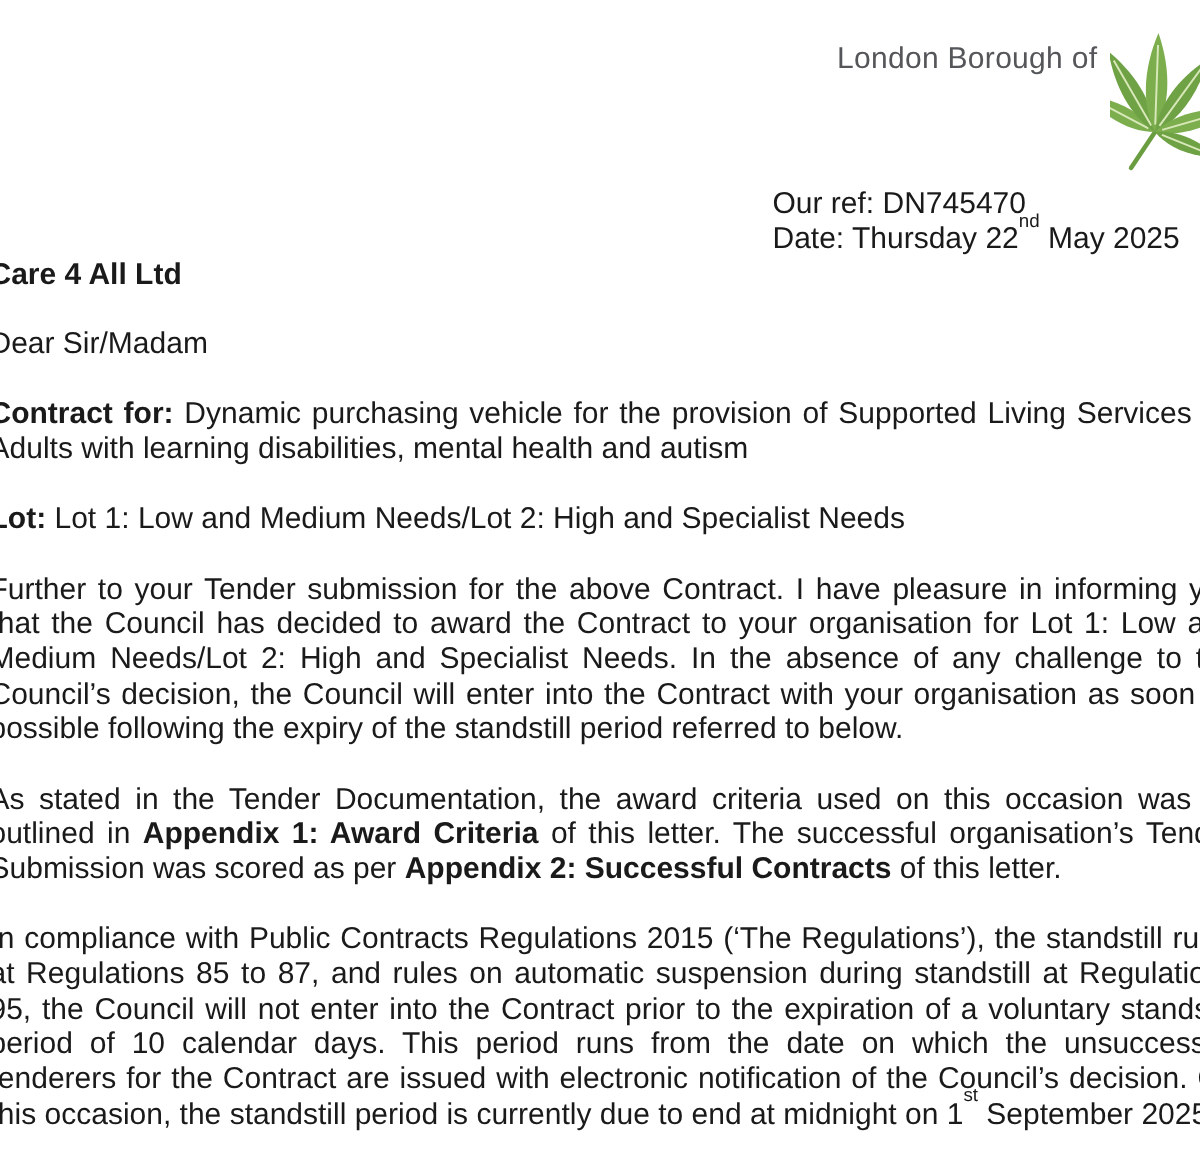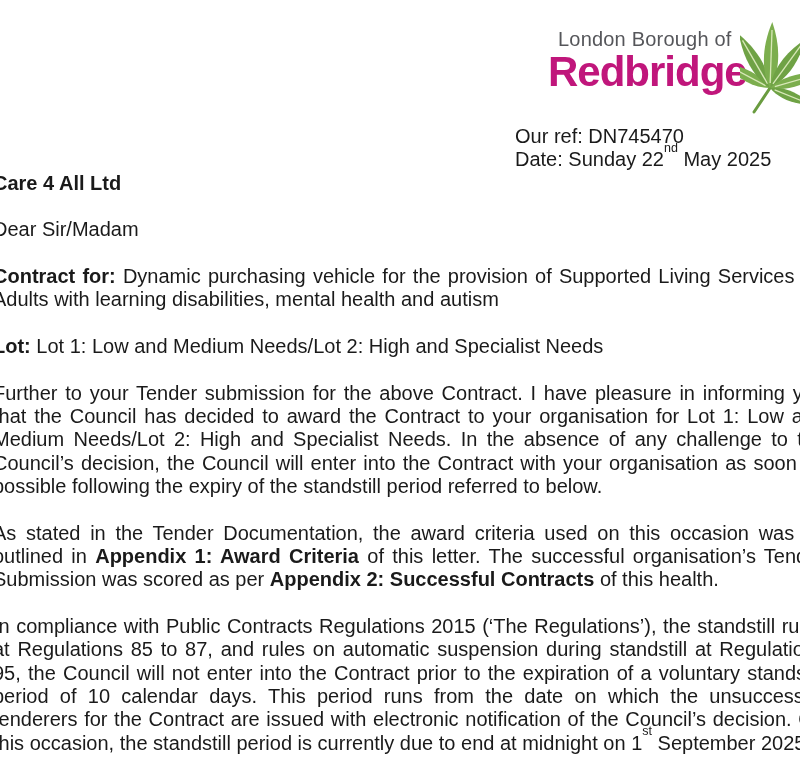--- a/index.html
+++ b/index.html
@@ -51,21 +51,20 @@
   }
   .leaf { position: absolute; left: 740px; top: 10px; }
 </style>
 </head>
 <body>
 
 <div class="page">
 
   <div class="logo">
     <div class="logo-top">London Borough of</div>
-    <div class="logo-name">Redbridge</div>
   </div>
 
   <svg class="leaf" width="100" height="108" viewBox="0 0 100 108" aria-hidden="true">
     <g>
 
       <path d="M30,78 L14,102" stroke="#6a9c40" stroke-width="3" fill="none" stroke-linecap="round"></path>
 
       <g transform="translate(30,78) rotate(-62)">
         <path d="M0,0 C7,-13 8,-32 0,-52 C-8,-32 -7,-13 0,0 Z" fill="#7cae4e"></path>
         <path d="M0,-5 L0,-46" stroke="#d8e8b8" stroke-width="1.3"></path>
@@ -88,39 +87,39 @@
       </g>
       <g transform="translate(30,78) rotate(112)">
         <path d="M0,0 C6,-11 7,-28 0,-44 C-7,-28 -6,-11 0,0 Z" fill="#6fa245"></path>
         <path d="M0,-5 L0,-38" stroke="#d8e8b8" stroke-width="1.3"></path>
       </g>
     </g>
   </svg>
 
   <div class="doc" id="doc">
       <div class="line ref"><span>Our ref: DN745470</span></div>
-      <div class="line ref"><span>Date: Sunday 22</span><sup class="s">nd</sup><span> May 2025</span></div>
+      <div class="line ref"><span>Date: Thursday 22</span><sup class="s">nd</sup><span> May 2025</span></div>
       <div class="line"><span class="b">Care 4 All Ltd</span></div>
       <div class="line">&nbsp;</div>
       <div class="line"><span>Dear Sir/Madam</span></div>
       <div class="line">&nbsp;</div>
       <div class="line j"><span class="b">Contract for:</span><span> Dynamic purchasing vehicle for the provision of Supported Living Services for</span></div>
       <div class="line"><span>Adults with learning disabilities, mental health and autism</span></div>
       <div class="line">&nbsp;</div>
       <div class="line"><span class="b">Lot:</span><span> Lot 1: Low and Medium Needs/Lot 2: High and Specialist Needs</span></div>
       <div class="line">&nbsp;</div>
       <div class="line j"><span>Further to your Tender submission for the above Contract. I have pleasure in informing you</span></div>
       <div class="line j"><span>that the Council has decided to award the Contract to your organisation for Lot 1: Low and</span></div>
       <div class="line j"><span>Medium Needs/Lot 2: High and Specialist Needs. In the absence of any challenge to the</span></div>
       <div class="line j"><span>Council’s decision, the Council will enter into the Contract with your organisation as soon as</span></div>
       <div class="line"><span>possible following the expiry of the standstill period referred to below.</span></div>
       <div class="line">&nbsp;</div>
       <div class="line j"><span>As stated in the Tender Documentation, the award criteria used on this occasion was as</span></div>
       <div class="line j"><span>outlined in </span><span class="b">Appendix 1: Award Criteria</span><span> of this letter. The successful organisation’s Tender</span></div>
-      <div class="line"><span>Submission was scored as per </span><span class="b">Appendix 2: Successful Contracts</span><span> of this health.</span></div>
+      <div class="line"><span>Submission was scored as per </span><span class="b">Appendix 2: Successful Contracts</span><span> of this letter.</span></div>
       <div class="line">&nbsp;</div>
       <div class="line j"><span>In compliance with Public Contracts Regulations 2015 (‘The Regulations’), the standstill rules</span></div>
       <div class="line j"><span>at Regulations 85 to 87, and rules on automatic suspension during standstill at Regulations</span></div>
       <div class="line j"><span>95, the Council will not enter into the Contract prior to the expiration of a voluntary standstill</span></div>
       <div class="line j"><span>period of 10 calendar days. This period runs from the date on which the unsuccessful</span></div>
       <div class="line j"><span>tenderers for the Contract are issued with electronic notification of the Council’s decision. On</span></div>
       <div class="line"><span>this occasion, the standstill period is currently due to end at midnight on 1</span><sup class="s">st</sup><span> September 2025.</span></div>
     </div>
 
 </div>

